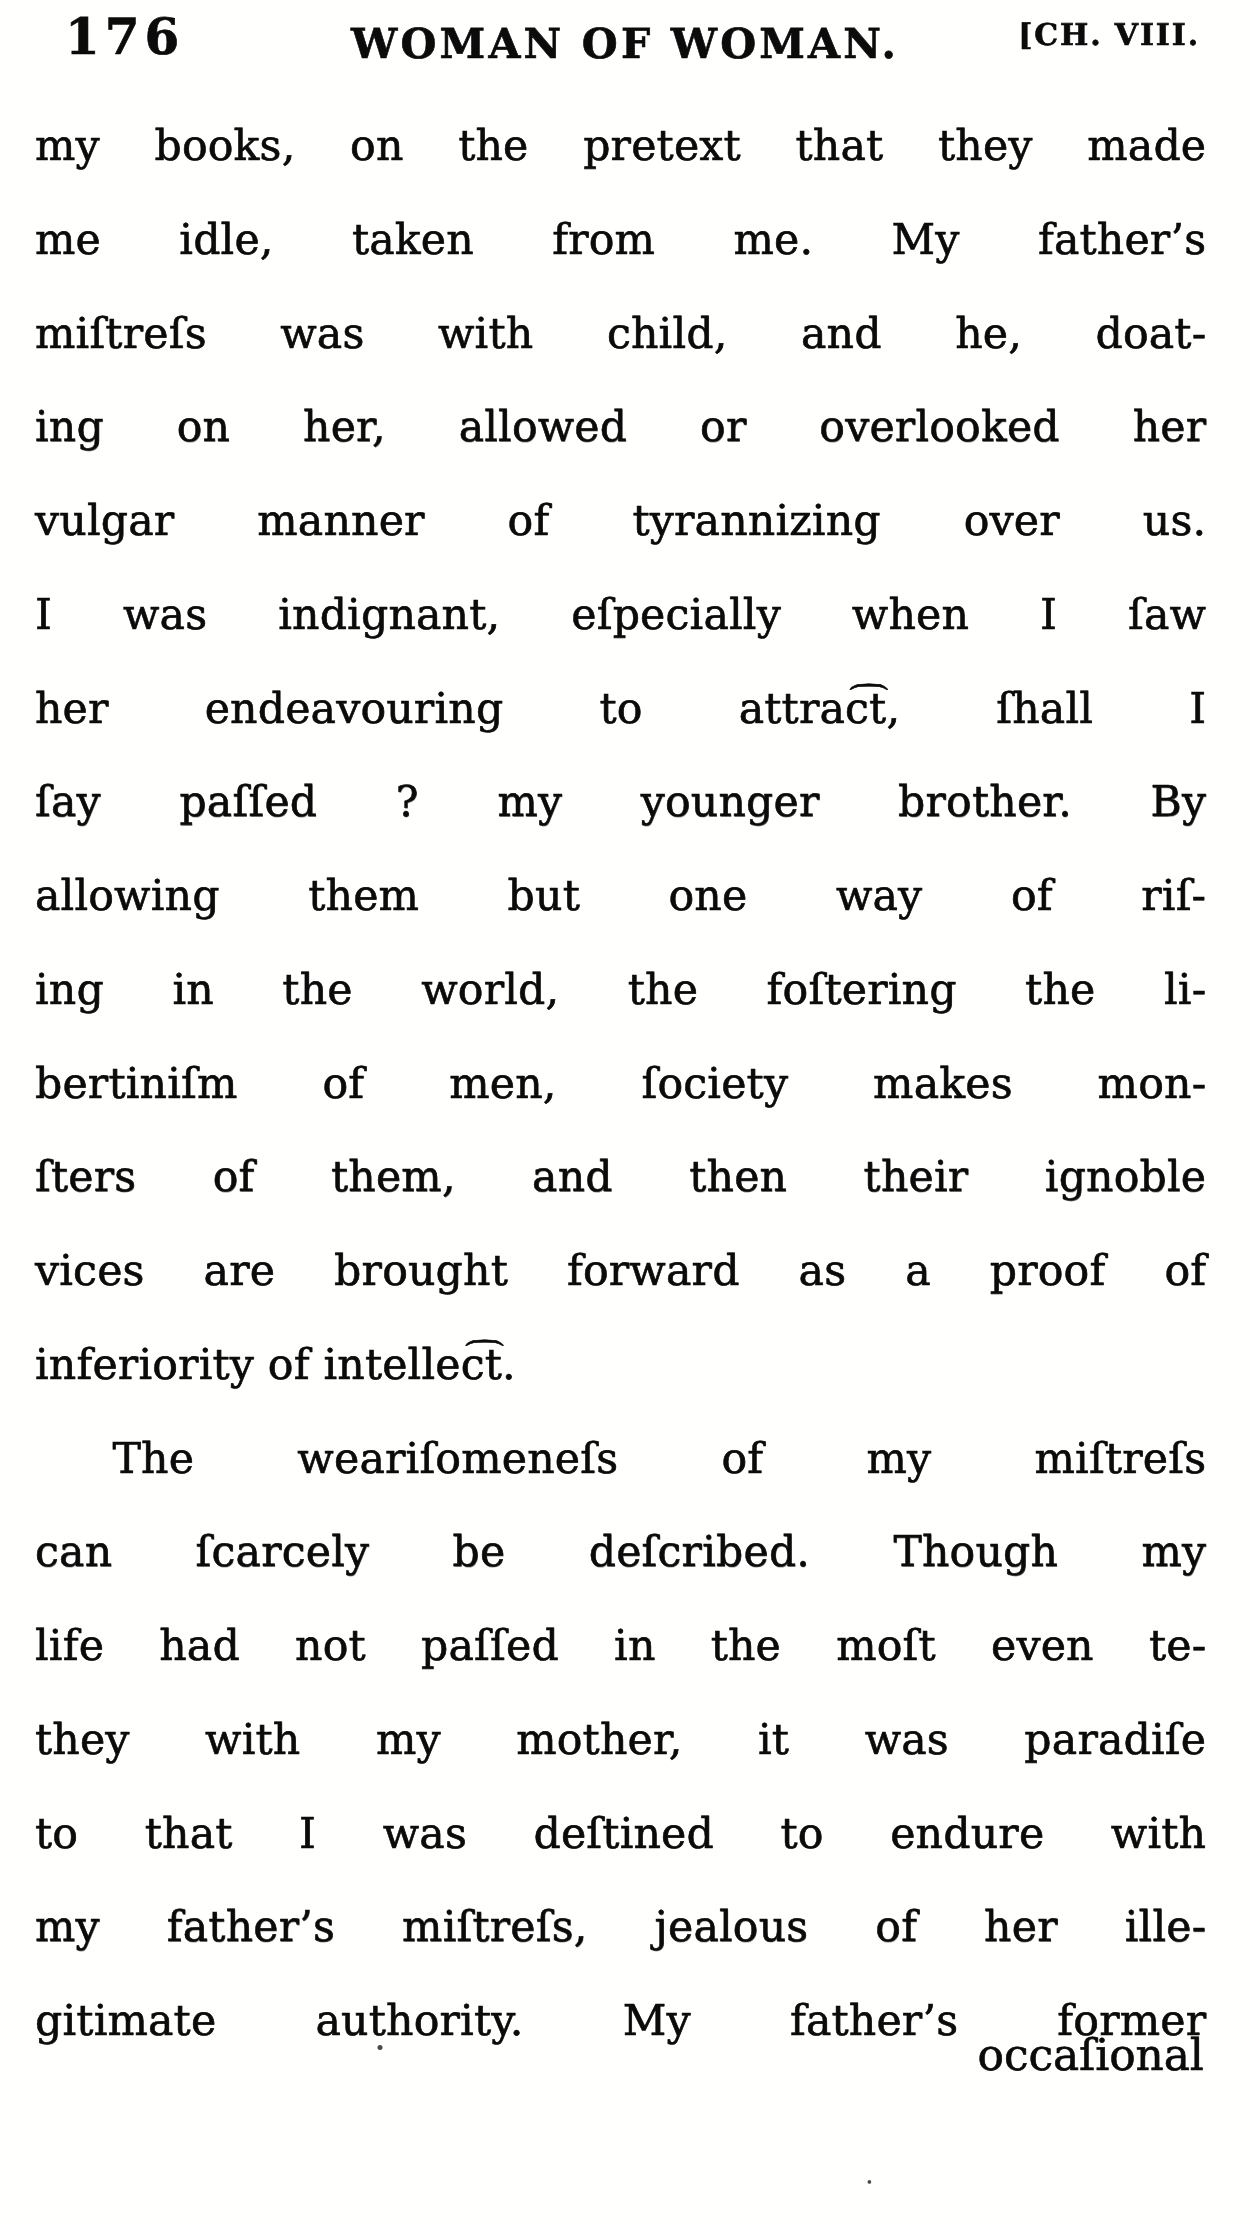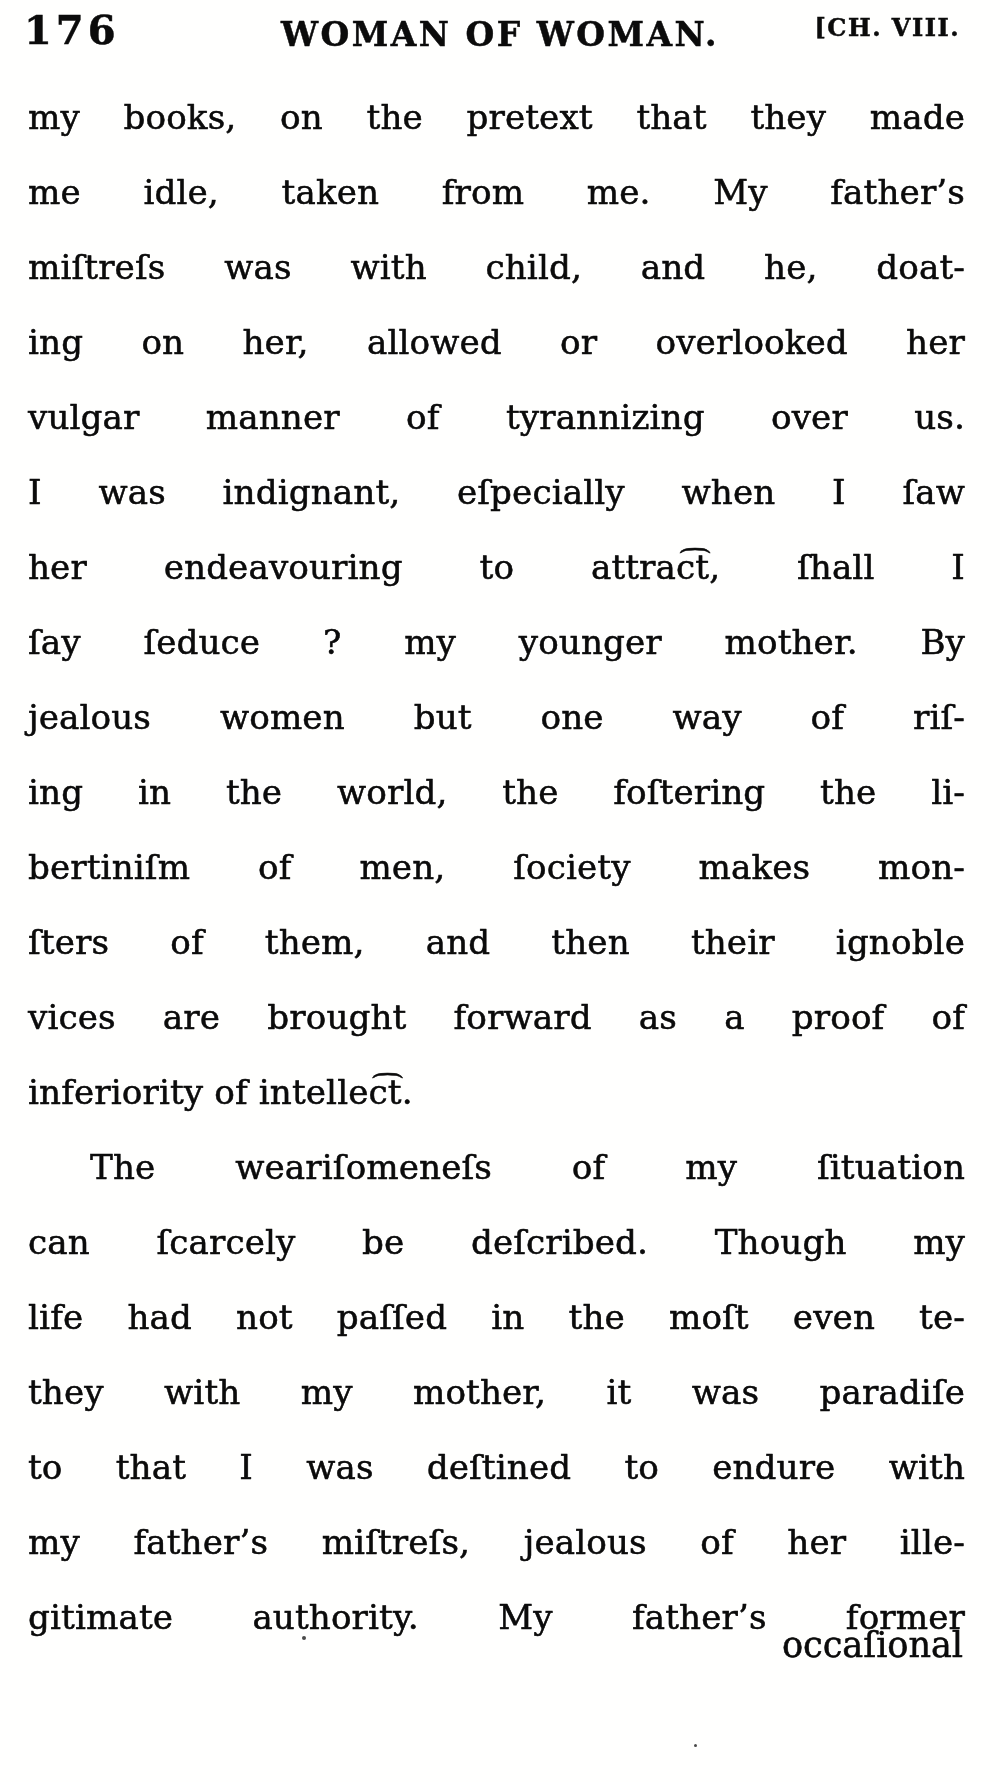--- a/index.html
+++ b/index.html
@@ -13,21 +13,21 @@
     color: #0b0b0b;
   }
   
   .running-header {
     position: absolute;
     top: 0; left: 0; right: 0;
     height: 60px;
   }
   .page-number {
     position: absolute;
-    left: 24px; top: 6px;
+    left: 52px; top: 6px;
     font-size: 40px;
     font-weight: bold;
     letter-spacing: 4px;
     -webkit-text-stroke: 0.5px #0b0b0b;
   }
   .running-title {
     position: absolute;
     left: 50%; top: 15px;
     transform: translateX(-50%);
     font-size: 33px;
@@ -102,30 +102,30 @@
 
   <div class="text-block">
     <div>
       <div class="line">my books, on the pretext that they made</div>
       <div class="line">me idle, taken from me.  My father’s</div>
       <div class="line">miſtreſs was with child, and he, doat-</div>
       <div class="line">ing on her, allowed or overlooked her</div>
       <div class="line">vulgar manner of tyrannizing over us.</div>
       <div class="line">I was indignant, eſpecially when I ſaw</div>
       <div class="line">her endeavouring to attrac͡t, ſhall I</div>
-      <div class="line">ſay ſeduce ? my younger mother.  By</div>
-      <div class="line">jealous women but one way of riſ-</div>
+      <div class="line">ſay paſſed ? my younger brother.  By</div>
+      <div class="line">allowing them but one way of riſ-</div>
       <div class="line">ing in the world, the foſtering the li-</div>
       <div class="line">bertiniſm of men, ſociety makes mon-</div>
       <div class="line">ſters of them, and then their ignoble</div>
       <div class="line">vices are brought forward as a proof of</div>
       <div class="line short">inferiority of intellec͡t.</div>
     </div>
     <div>
-      <div class="line indent">The weariſomeneſs of my ſituation</div>
+      <div class="line indent">The weariſomeneſs of my miſtreſs</div>
       <div class="line">can ſcarcely be deſcribed.  Though my</div>
       <div class="line">life had not paſſed in the moſt even te-</div>
       <div class="line">they with my mother, it was paradiſe</div>
       <div class="line">to that I was deſtined to endure with</div>
       <div class="line">my father’s miſtreſs, jealous of her ille-</div>
       <div class="line">gitimate authority.  My father’s former</div>
     </div>
   </div>
 
   <div class="catchword">occaſional</div>

